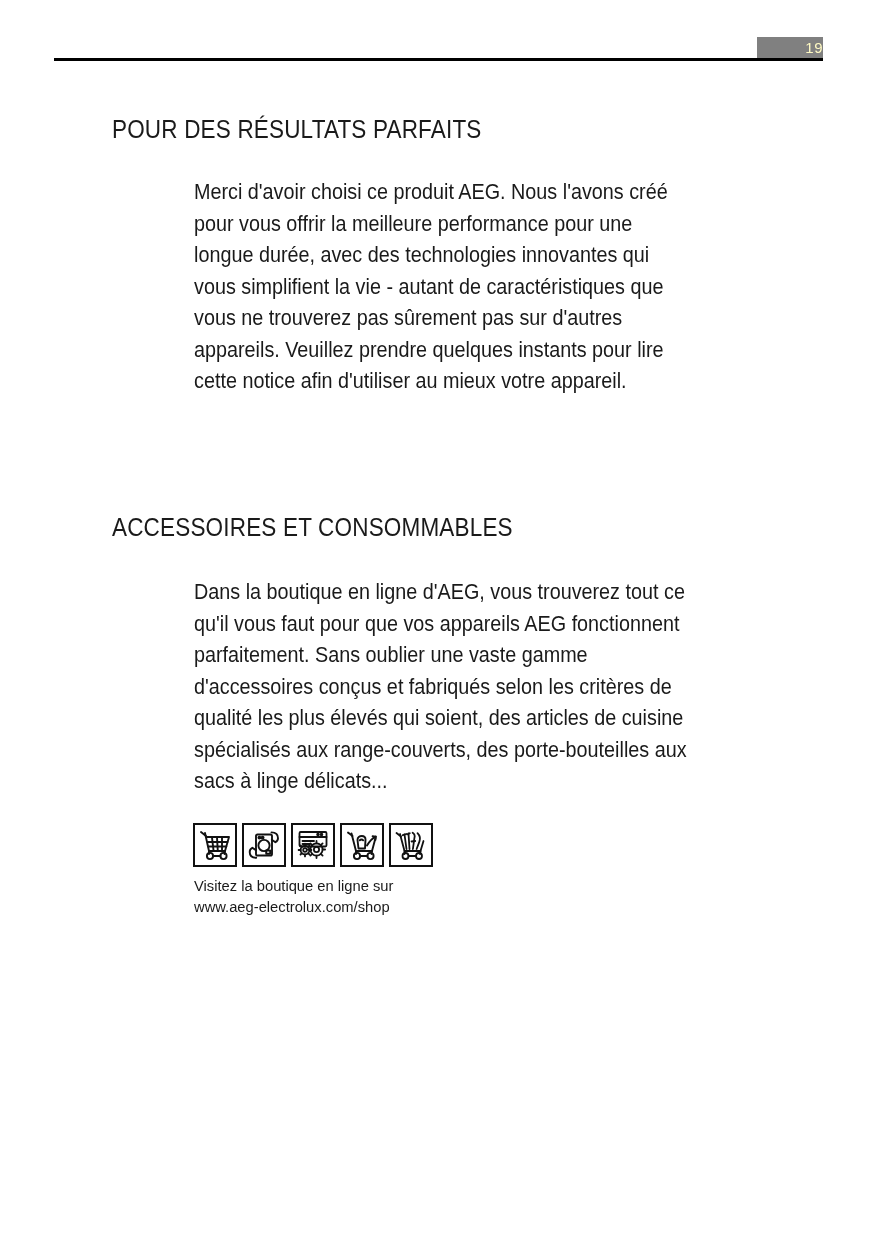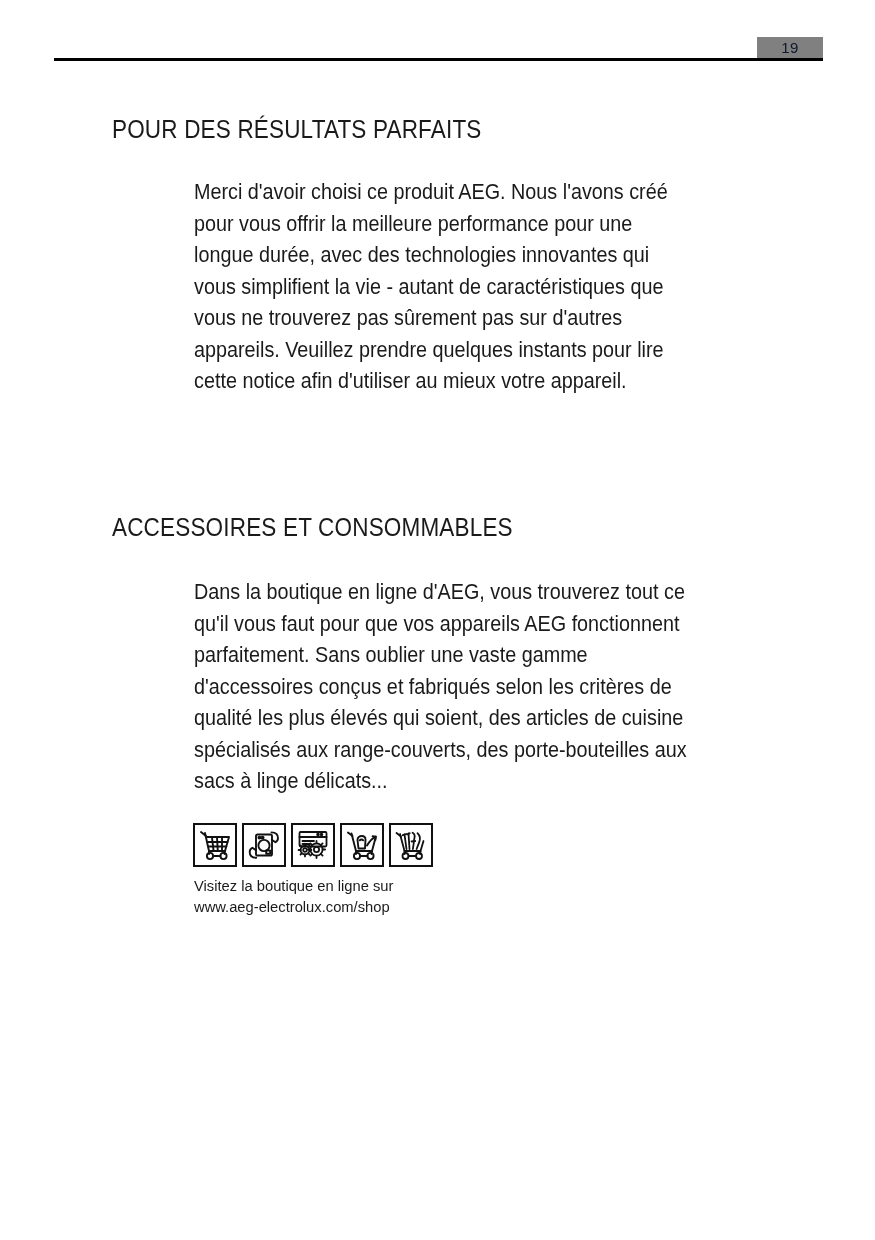--- a/index.html
+++ b/index.html
@@ -23,24 +23,24 @@
   }
 
   
   .page-number-badge {
     position: absolute;
     left: 757px;
     top: 37px;
     width: 66px;
     height: 21px;
     background: #808080;
-    color: #0f172a;
+    color: #fef9c3;
     font-size: 15px;
     line-height: 21px;
-    text-align: center;
+    text-align: right;
     letter-spacing: 0.5px;
   }
   .header-rule {
     position: absolute;
     left: 54px;
     top: 58px;
     width: 769px;
     height: 3px;
     background: #000000;
   }

